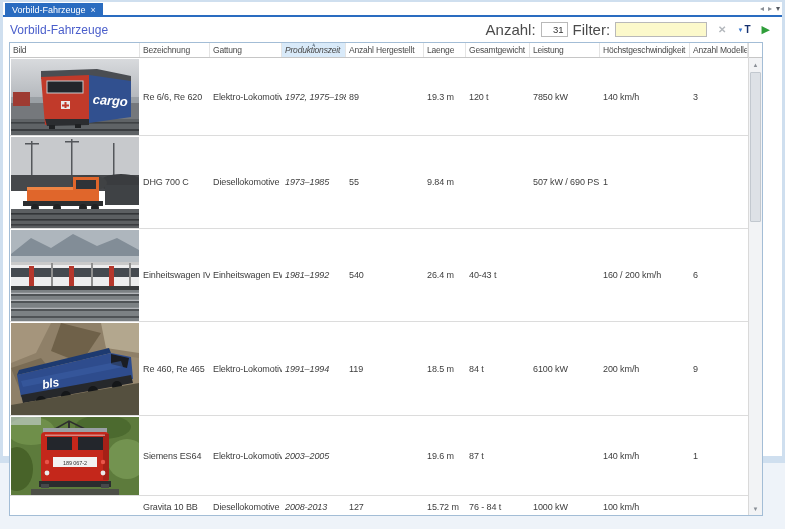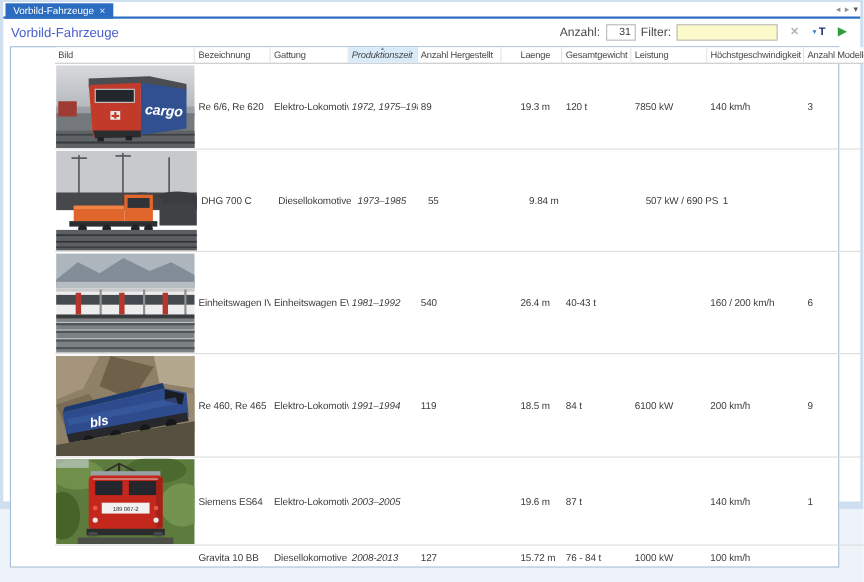--- a/index.html
+++ b/index.html
@@ -16,52 +16,52 @@
   .tab-close { font-size:9px; color:#e8eefc; cursor:pointer; line-height:1; }
   .tab-nav { position:absolute; right:2px; top:2px; display:flex; gap:4px; align-items:center;
              font-size:8px; color:#8a8f96; }
   .tab-nav span { cursor:pointer; }
   .tab-nav .menu { color:#555a61; }
 
   
   .toolbar { height:25px; display:flex; align-items:center; padding:0 12px 0 7px; }
   .page-title { color:#4a5ecb; font-size:12px; }
   .controls { margin-left:auto; display:flex; align-items:center; gap:5px; }
-  .lbl { font-size:11px; color:#4b4b4b; }
+  .lbl { font-size:15px; color:#4b4b4b; }
   .count-box { width:27px; height:15px; border:1px solid #b9b9b9; background:#fff;
                font-size:9.5px; color:#333; text-align:right; padding:1px 3px 0 0; }
   .filter-input { width:92px; height:15px; border:1px solid #b9b9b9; background:#fcf9cb;
                   font-size:9.5px; padding:0 3px; outline:none; font-family:inherit; }
   .icn { margin-left:6px; cursor:pointer; display:inline-flex; align-items:center; line-height:1; }
   .icn-clear { color:#b4b8bd; font-size:10px; font-weight:bold; }
   .icn-filter { position:relative; }
   .icn-filter .f-arrow { color:#3a78d0; font-size:6px; margin-right:1px; }
   .icn-filter .f-letter { color:#16306e; font-size:10px; font-weight:bold; }
   .icn-run { color:#2f9e3a; font-size:11px; }
 
   
   .grid { margin-left:6px; width:754px; height:474px; border:1px solid #a3bdd6;
-          display:flex; background:#fff;padding-left:40px; }
+          display:flex; background:#fff; }
   .grid-main { width:738px; }
   .grid-header { height:15px; display:flex; border-bottom:1px solid #c6c6c6; background:#fff; }
   .hcell { font-size:8.5px; letter-spacing:-0.2px; color:#4a4a4a; padding:2px 0 0 3px;
            border-right:1px solid #e4e4e4; white-space:nowrap; overflow:hidden;
            position:relative; cursor:pointer; }
   .hcell.sorted { background:#d9eaf9; }
   .sort-arrow { position:absolute; top:-2px; left:50%; transform:translateX(-50%);
                 font-size:5px; color:#7d8fa0; }
   .grid-body { height:457px; overflow:hidden; }
   .grow { display:flex; align-items:center; border-bottom:1px solid #dcdcdc; cursor:default; }
   .r0 { height:78px; } .r1 { height:93px; } .r2 { height:93px; }
   .r3 { height:94px; } .r4 { height:80px; } .r5 { height:21px; border-bottom:none; }
   .cell { font-size:9px; letter-spacing:-0.1px; color:#3d3d3d; padding-left:3px;
           white-space:nowrap; overflow:hidden; align-self:stretch;
           display:flex; align-items:center; }
   .c0 { width:130px; } .c1 { width:70px; } .c2 { width:72px; } .c3 { width:64px;font-style:italic; }
-  .c4 { width:78px; } .c5 { width:42px;margin-left:14px; } .c6 { width:64px; } .c7 { width:70px; }
+  .c4 { width:78px; } .c5 { width:42px; } .c6 { width:64px; } .c7 { width:70px; }
   .c8 { width:90px; } .c9 { width:58px; }
   .imgcell { padding:1px 0 1px 1px; display:flex; align-items:center; }
   .imgcell svg { display:block; }
 
   
   .vrail { width:14px; border-left:1px solid #d9d9d9; display:flex; flex-direction:column; }
   .vrail-headspacer { height:15px; border-bottom:1px solid #c6c6c6; background:#fff; }
   .vscroll { flex:1; background:#f2f3f5; position:relative; }
   .sb-btn { height:13px; display:flex; align-items:center; justify-content:center;
             font-size:6px; color:#8a8f96; cursor:pointer; }

